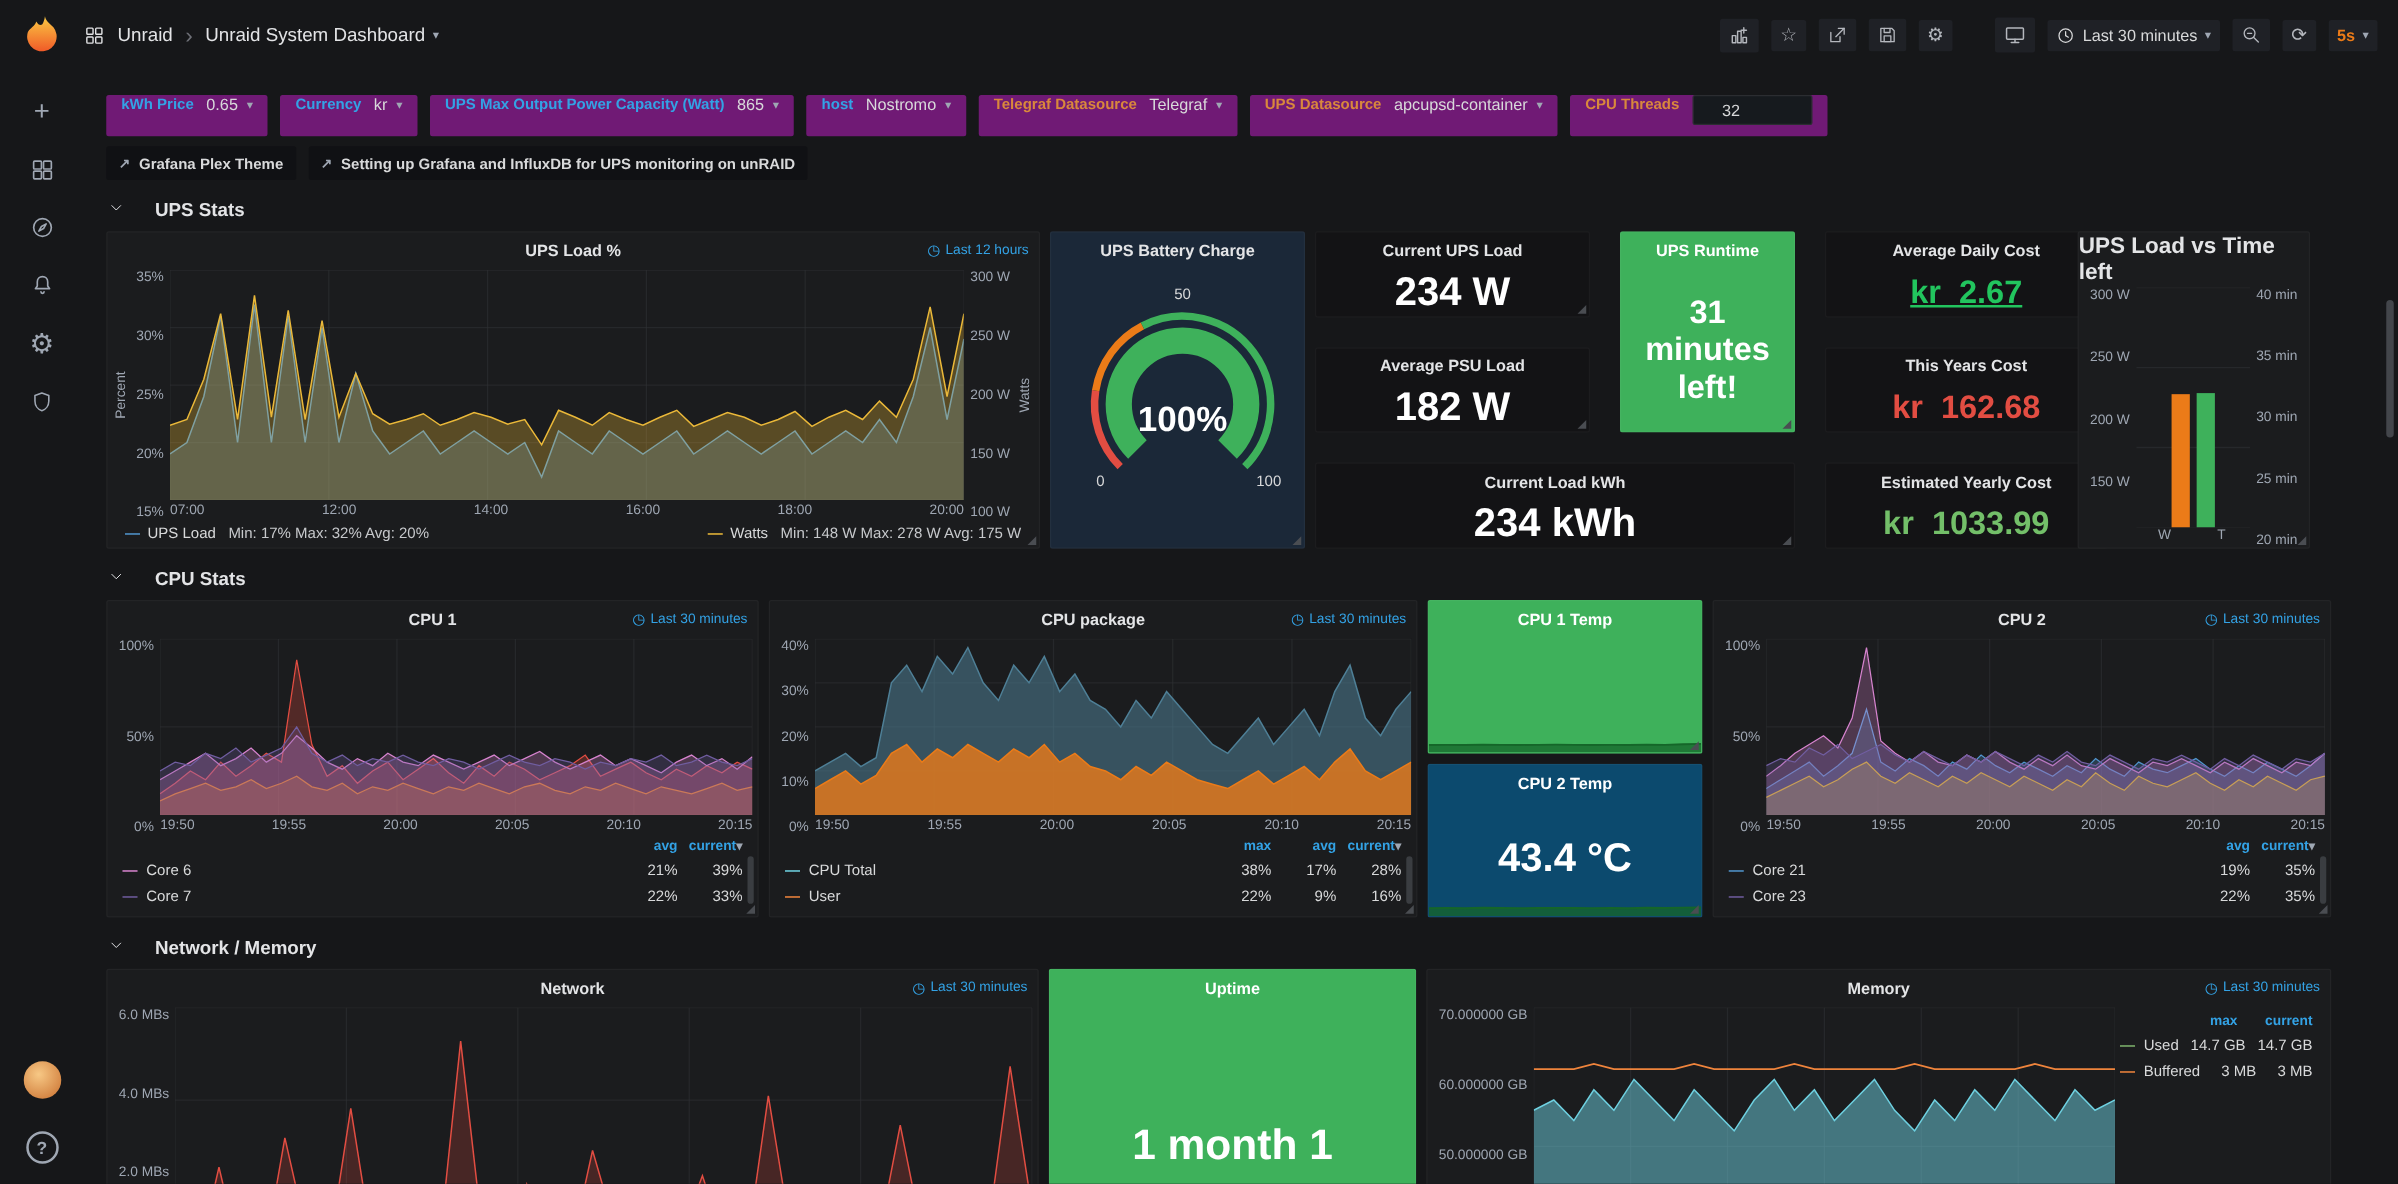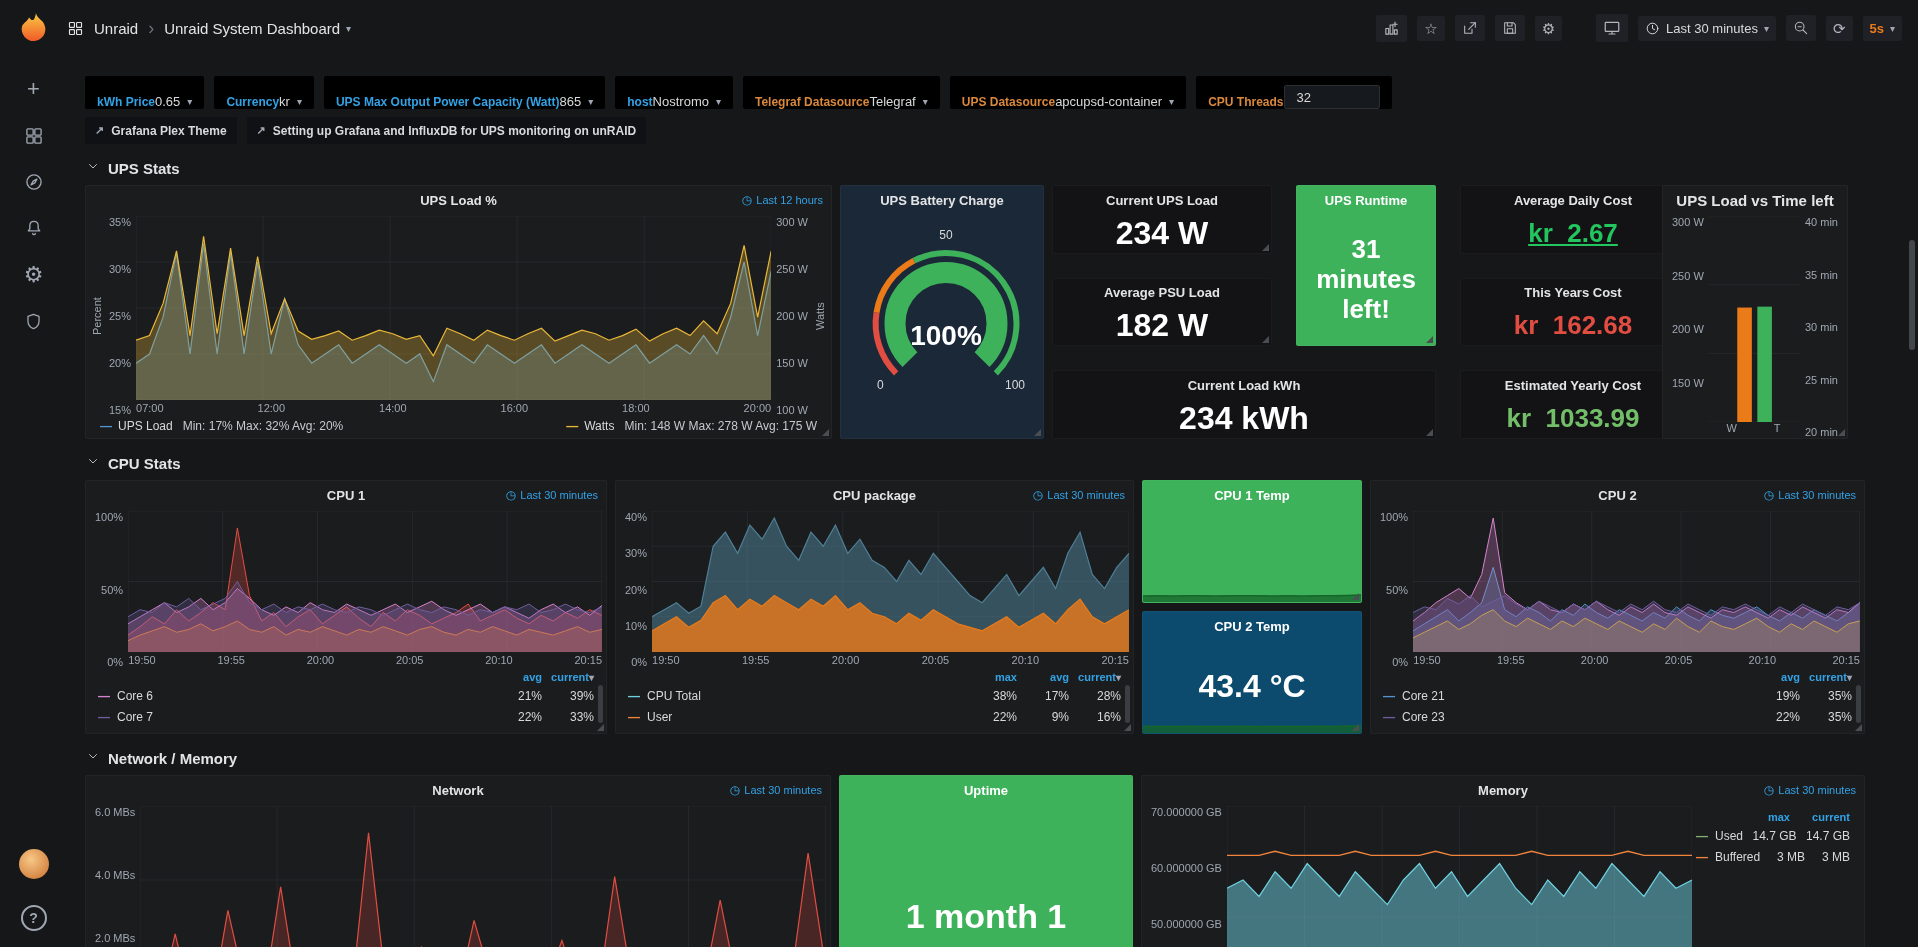--- a/index.html
+++ b/index.html
@@ -27,30 +27,30 @@
 .sidebar{width:67px;display:flex;flex-direction:column;align-items:center;padding:22px 0 16px;gap:26px;color:#9fa7b3}
 .side-icon{cursor:pointer;display:flex;align-items:center;justify-content:center}
 .side-icon .glyph{font-size:22px;line-height:1}
 .side-spacer{flex:1}
 .avatar{width:30px;height:30px;border-radius:50%;background:radial-gradient(circle at 40% 35%,#f7c885,#c96f2e);cursor:pointer}
 .help-circ{width:26px;height:26px;border-radius:50%;border:2px solid #9fa7b3;display:flex;align-items:center;justify-content:center;font-weight:bold;font-size:14px;cursor:pointer}
 .main{flex:1;padding:20px 0 0 18px;min-width:0}
 
 
 .vars{display:flex;gap:10px;margin-bottom:8px}
-.var-box{display:flex;align-items:flex-end;background:#000000;height:33px;padding:0 12px;border-radius:2px;cursor:pointer}
+.var-box{display:flex;align-items:flex-start;gap:10px;background:#701a75;height:33px;padding:0 12px;border-radius:2px;cursor:pointer}
 .var-label{font-size:12px;font-weight:bold}
 .var-value{color:#d8d9da;font-size:13px;display:flex;gap:7px;align-items:center}
-.var-input{background:#161a1e;border:1px solid #2b2d31;min-width:96px;height:24px;display:flex;align-items:center;padding:0 12px;border-radius:2px}
+.var-input{background:#161a1e;border:1px solid #2b2d31;min-width:96px;height:24px;display:flex;align-items:center;padding:0 23px;border-radius:2px}
 .links{display:flex;gap:10px;margin-bottom:4px}
 .link-box{display:flex;align-items:center;gap:7px;background:#101114;height:27px;padding:0 10px;border-radius:2px;font-size:12px;font-weight:bold;color:#d8d9da;cursor:pointer}
 .ext{color:#9fa7b3;font-size:11px}
 
 
-.sec-h{display:flex;gap:9px;margin:16px 0 8px 2px;font-size:15px;font-weight:bold;color:#e3e4e6;cursor:pointer}
+.sec-h{display:flex;gap:25px;margin:16px 0 8px 2px;font-size:15px;font-weight:bold;color:#e3e4e6;cursor:pointer}
 .row{display:flex;gap:8px;width:1780px}
 .r-ups,.r-cpu,.r-net{height:254px}
 
 
 .panel{background:#1b1c1e;border:1px solid rgba(255,255,255,.04);border-radius:2px;position:relative;display:flex;flex-direction:column;min-width:0}
 .panel:after{content:"";position:absolute;right:2px;bottom:2px;border-left:7px solid transparent;border-bottom:7px solid #4a4d52}
 .p-head{flex:0 0 28px;display:flex;align-items:center;justify-content:center;position:relative;font-weight:bold;font-size:13px;color:#e3e4e6}
 .p-title{cursor:pointer}
 .p-time{position:absolute;right:8px;top:0;height:28px;display:flex;align-items:center;gap:4px;color:#33a2e5;font-size:11px;font-weight:normal}
 .p-time .glyph{font-size:12px}
@@ -432,21 +432,21 @@
           <div class="panel stat" style="grid-area:3/3/4/4">
             <div class="p-head">
                 <span class="p-title">Estimated Yearly Cost</span>
               </div>
             <div class="stat-v v26" style="color: rgb(115, 191, 105);">kr  1033.99</div>
           </div>
         </div>
 
         <div class="panel" style="width:186px">
           <div class="p-head">
-              <span class="p-title" style="font-size:15px">UPS Load vs Time left</span>
+              <span class="p-title" style="font-size:18px">UPS Load vs Time left</span>
             </div>
           <div class="g-body">
             <div class="yticks" style="height:78%">
                 <span>300 W</span>
                 <span>250 W</span>
                 <span>200 W</span>
                 <span>150 W</span>
               </div>
             <div class="chart-wrap">
               <div class="chart">

